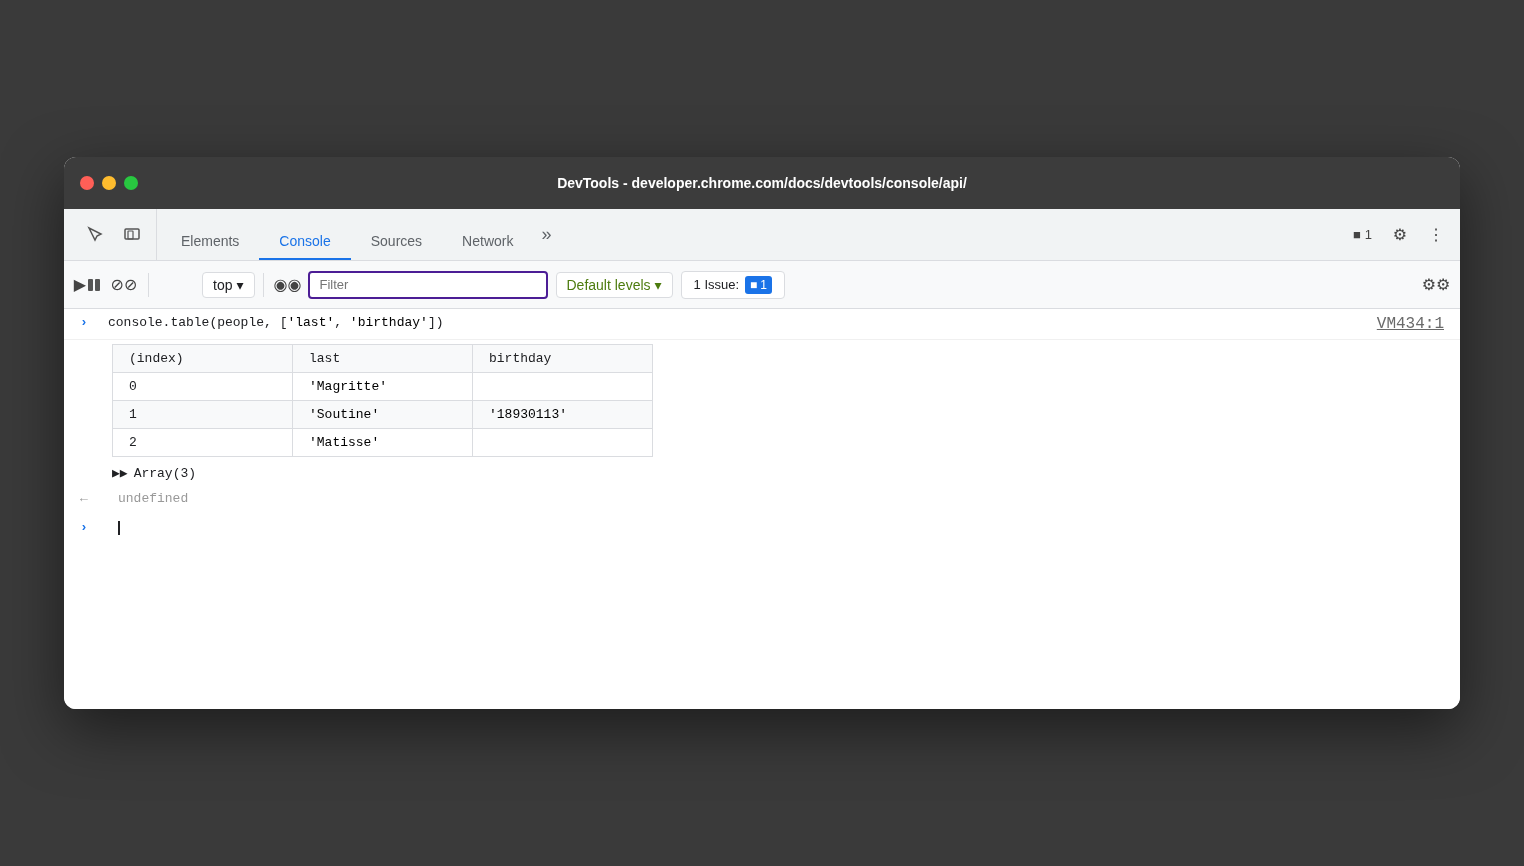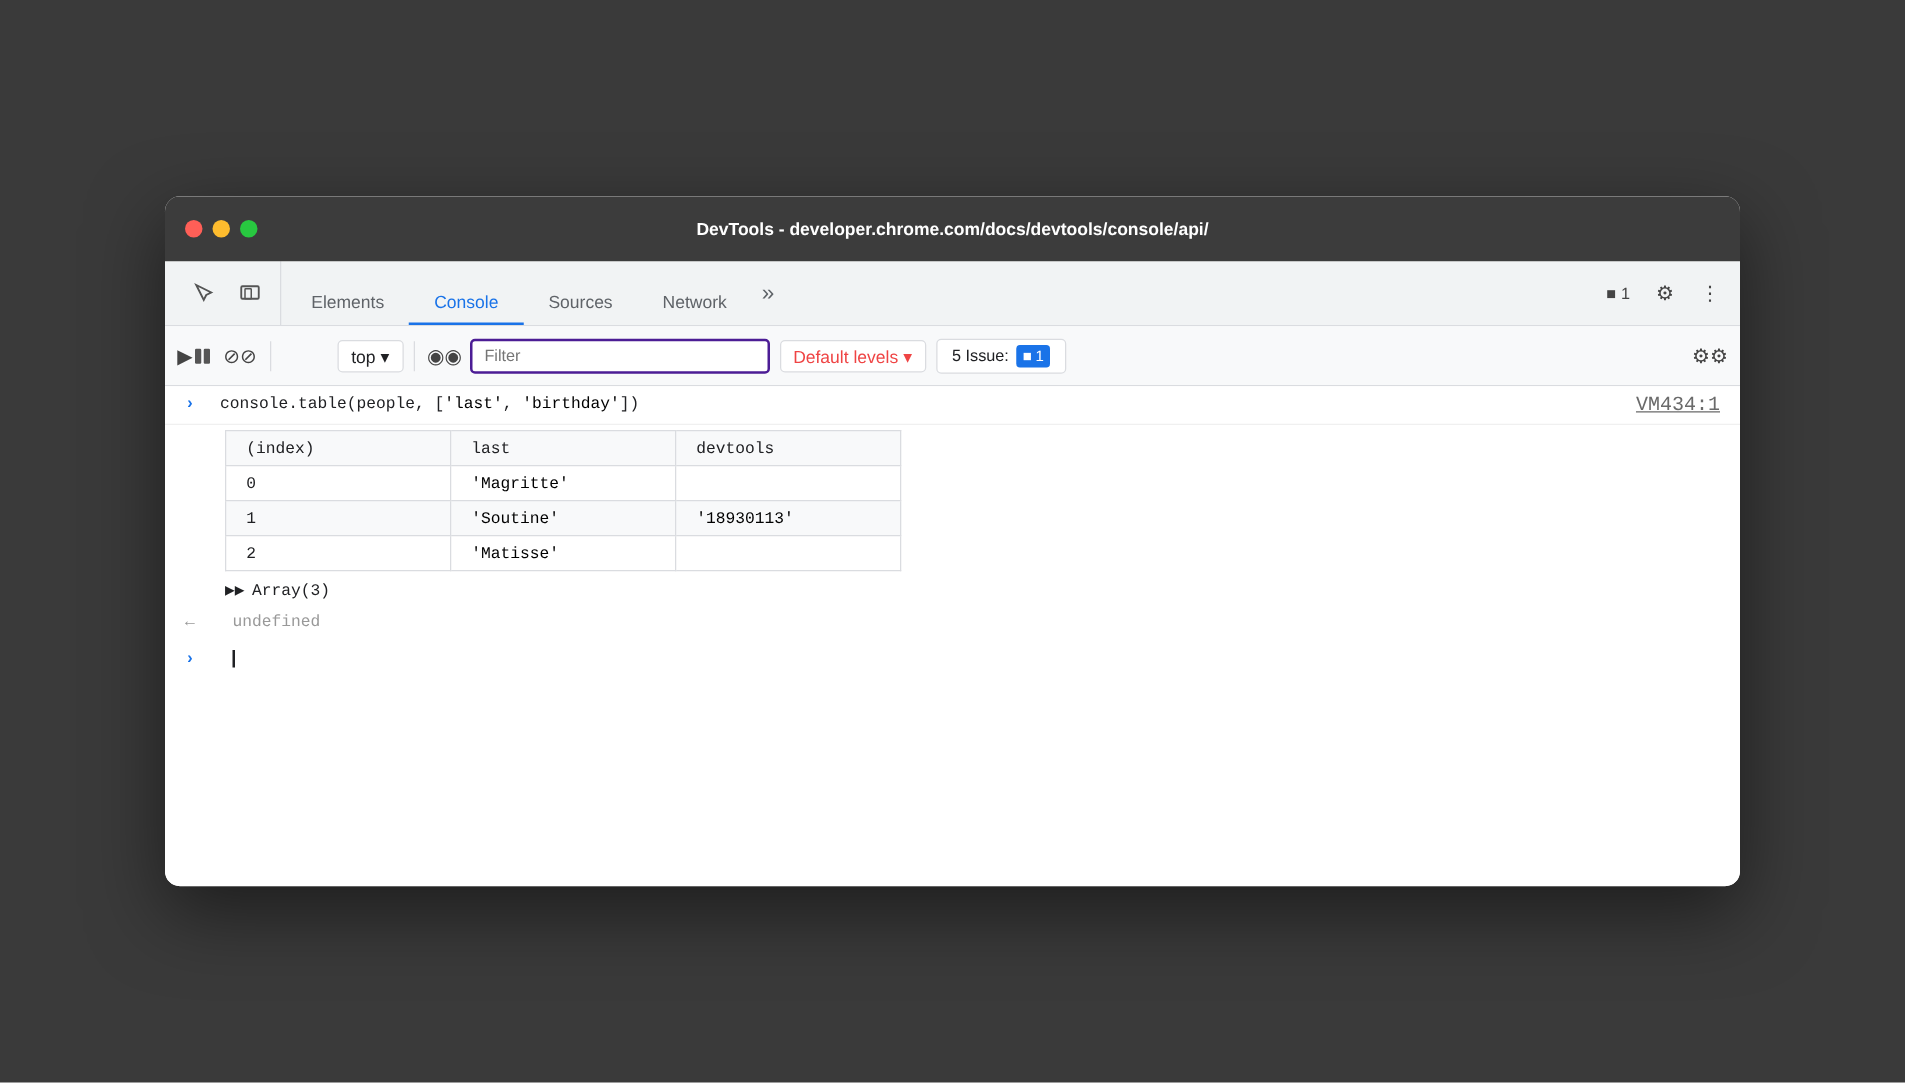--- a/index.html
+++ b/index.html
@@ -7,21 +7,21 @@
     body {
       background: #3a3a3a;
       display: flex;
       align-items: center;
       justify-content: center;
       min-height: 100vh;
       font-family: -apple-system, BlinkMacSystemFont, 'Segoe UI', sans-serif;
     }
 
     .window {
-      width: 1260px;
+      width: 1396px;
       background: #ffffff;
       border-radius: 12px;
       overflow: hidden;
       box-shadow: 0 20px 60px rgba(0,0,0,0.5);
     }
 
     
     .title-bar {
       background: #3c3c3c;
       height: 52px;
@@ -208,21 +208,21 @@
     }
 
     .default-levels {
       display: flex;
       align-items: center;
       gap: 4px;
       padding: 4px 10px;
       border: 1px solid #dadce0;
       border-radius: 4px;
       font-size: 14px;
-      color: #ef4444;
+      color: #4d7c0f;
       cursor: pointer;
       background: white;
       margin-left: 4px;
     }
 
     .issue-btn {
       display: flex;
       align-items: center;
       gap: 6px;
       padding: 4px 12px;
@@ -456,21 +456,21 @@
     <div class="toolbar-btn eye-icon">◉</div>
 
     <input class="filter-input" type="text" placeholder="Filter" style="">
 
     <div class="default-levels">
       <span>Default levels</span>
       <span>▾</span>
     </div>
 
     <div class="issue-btn">
-      <span>5 Issue:</span>
+      <span>1 Issue:</span>
       <span class="issue-badge">
         ■ <span>1</span>
       </span>
     </div>
 
     <div class="settings-btn-sm gear" style="margin-left:auto;">⚙</div>
   </div>
 
   <div class="console-content">
 
@@ -481,21 +481,21 @@
       </span>
       <span class="vm-link">VM434:1</span>
     </div>
 
     <div class="console-table-wrapper">
       <table class="console-table">
         <thead>
           <tr>
             <th>(index)</th>
             <th>last</th>
-            <th>devtools</th>
+            <th>birthday</th>
           </tr>
         </thead>
         <tbody>
           <tr>
             <td>0</td>
             <td><span class="str-red">'Magritte'</span></td>
             <td></td>
           </tr>
           <tr>
             <td>1</td>

